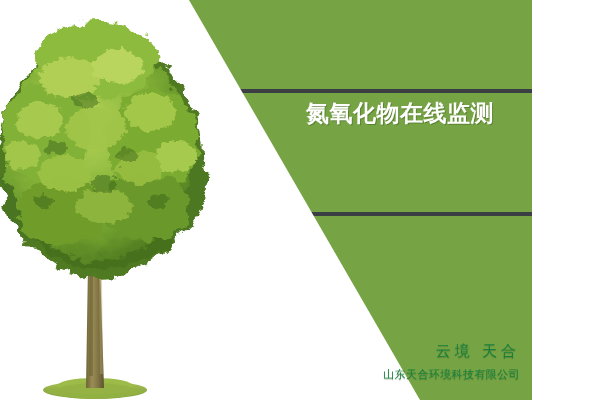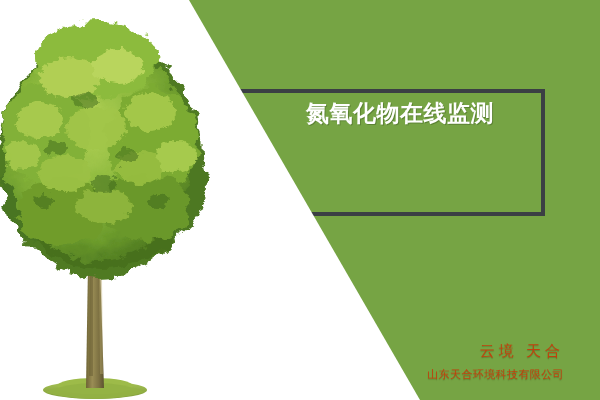--- a/index.html
+++ b/index.html
@@ -7,21 +7,21 @@
     margin: 0;
     padding: 0;
     background: #ffffff;
   }
   body {
     font-family: "Liberation Sans", "DejaVu Sans", sans-serif;
   }
 
   #slide {
     position: relative;
-    width: 600px;
+    width: 532px;
     height: 400px;
     overflow: hidden;
     background: #ffffff;
   }
 
   
   .green-field {
     position: absolute;
     inset: 0;
     background: #76a444;
@@ -59,24 +59,24 @@
   .white-wedge {
     position: absolute;
     inset: 0;
     background: #ffffff;
     clip-path: polygon(0 0, 189px 0, 420px 400px, 0 400px);
   }
 
   
   .brand {
     position: absolute;
-    right: 36px;
+    right: 12px;
     top: 340px;
     text-align: right;
-    color: #c2410c;
+    color: #15803d;
   }
   .brand-name {
     display: block;
     font-size: 15px;
     letter-spacing: 4px;
     line-height: 22px;
     text-shadow: 0 1px 1px rgba(50,70,25,0.35);
   }
   .brand-company {
     display: block;

